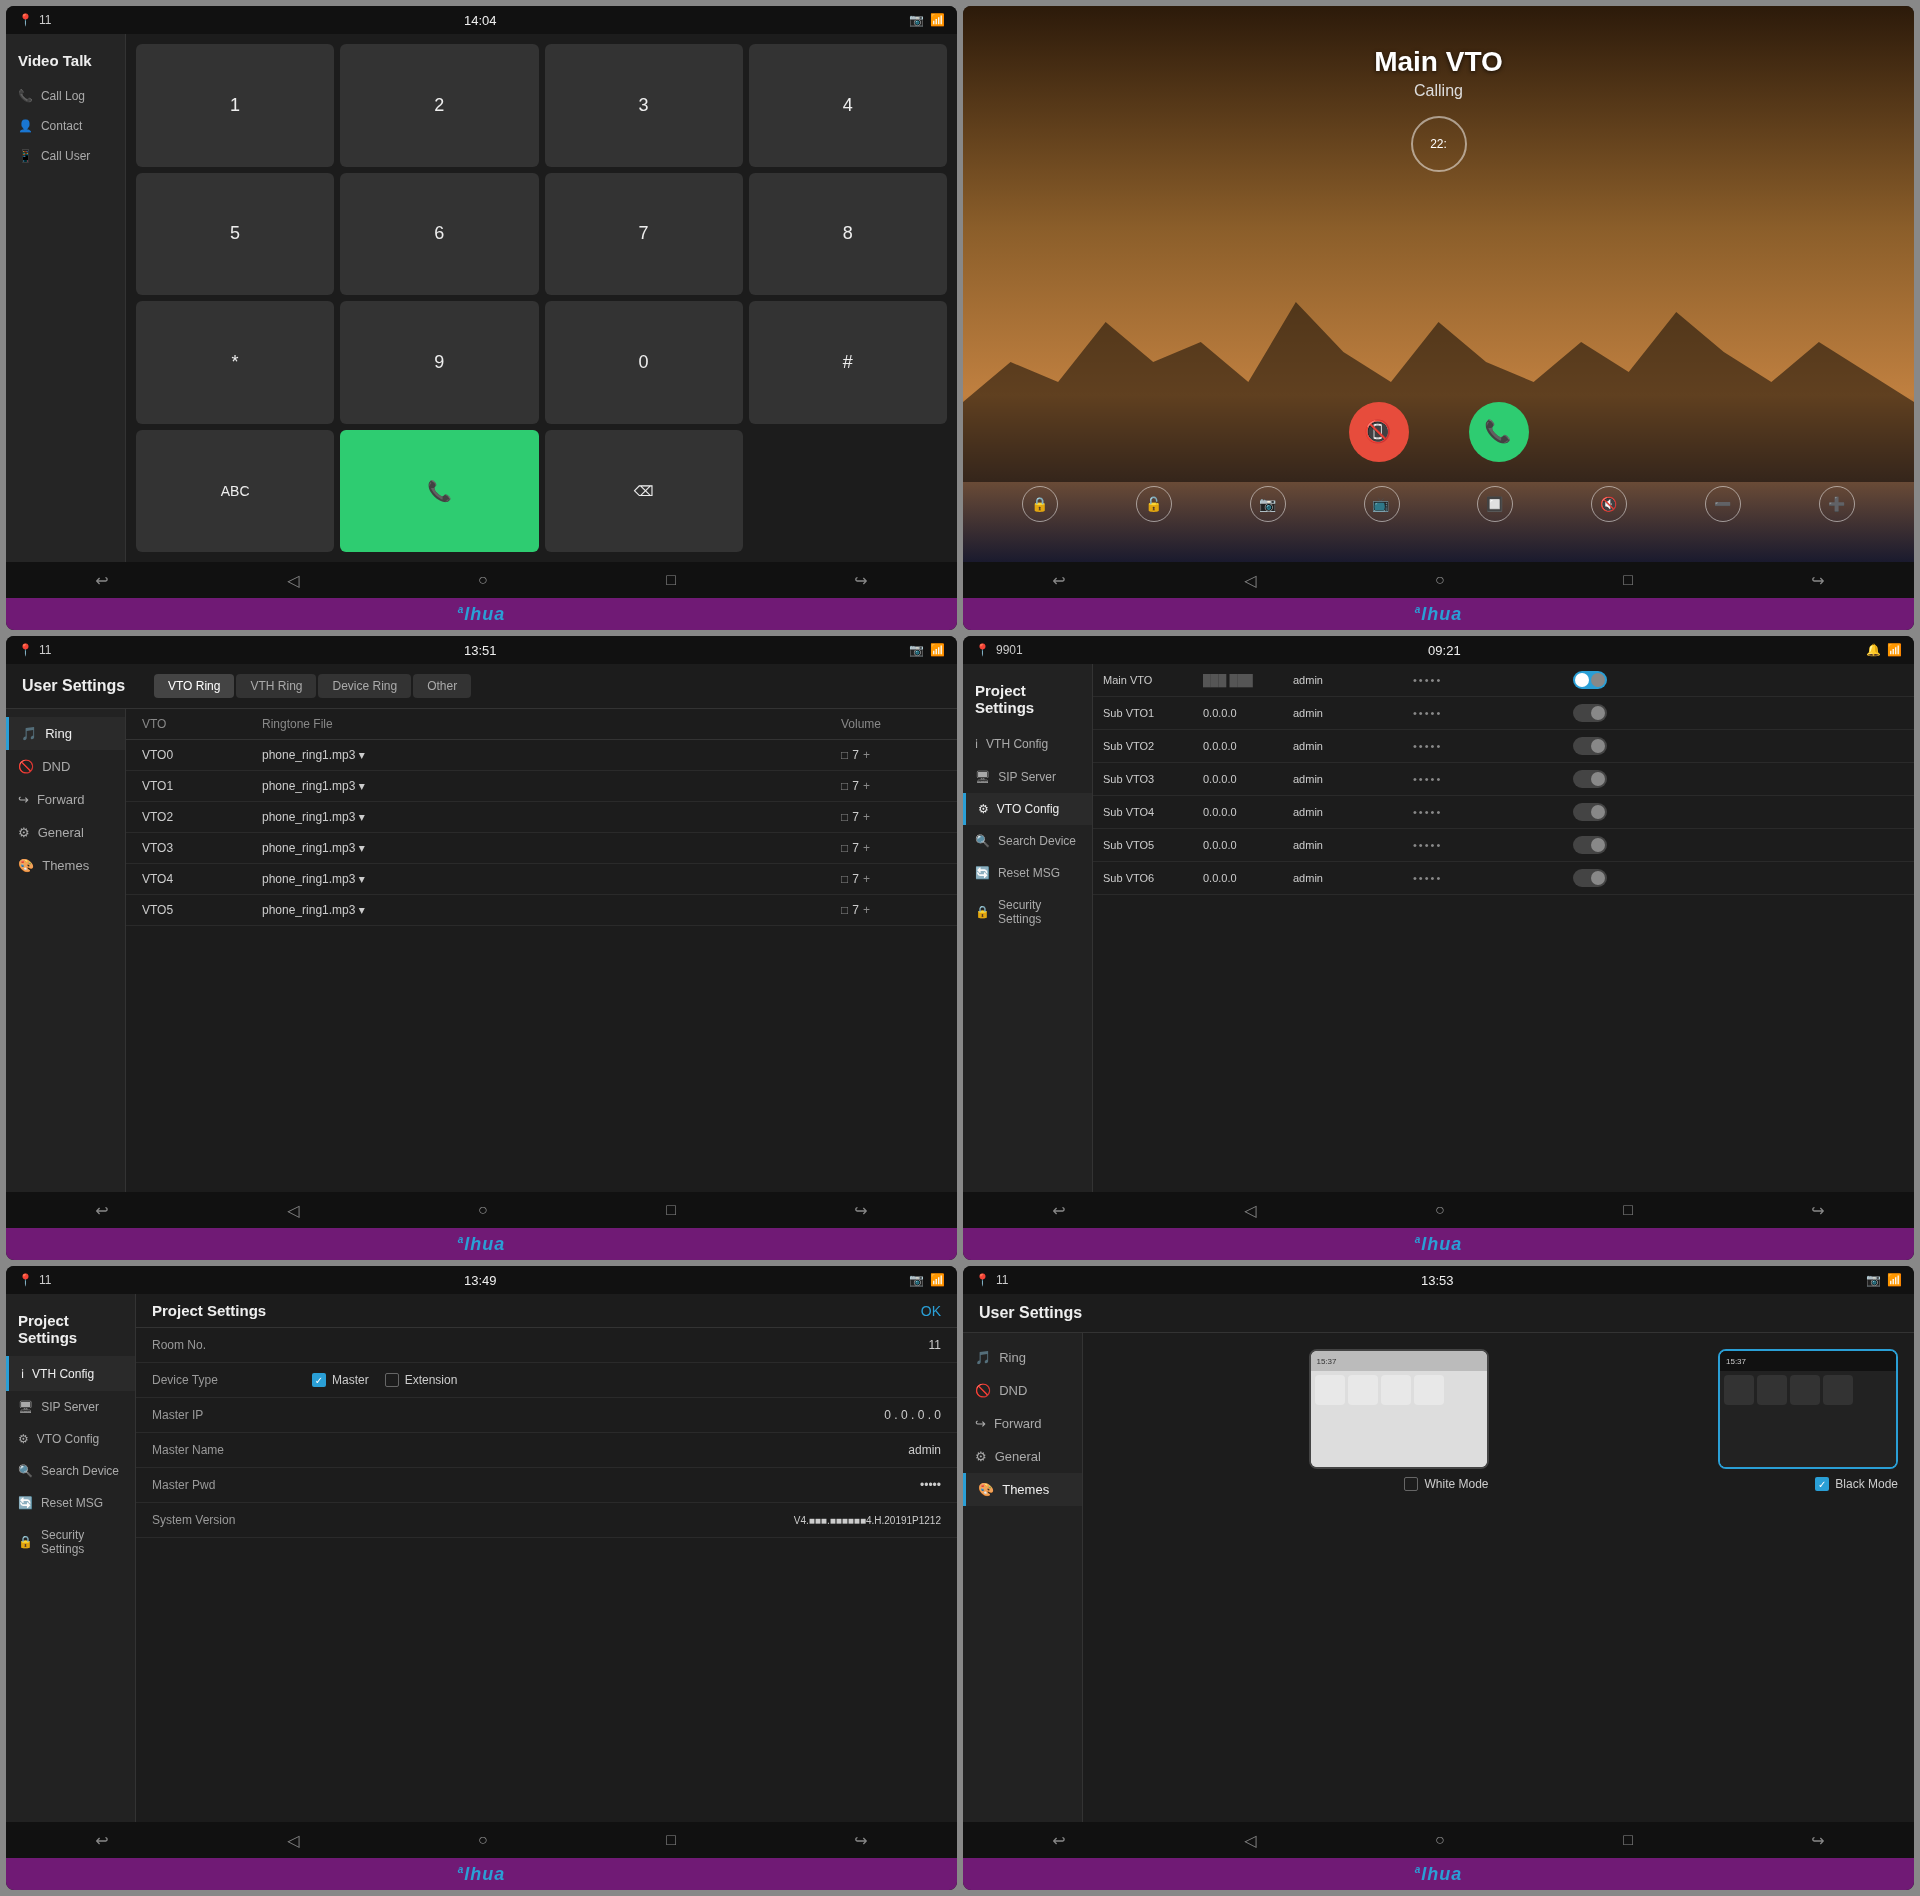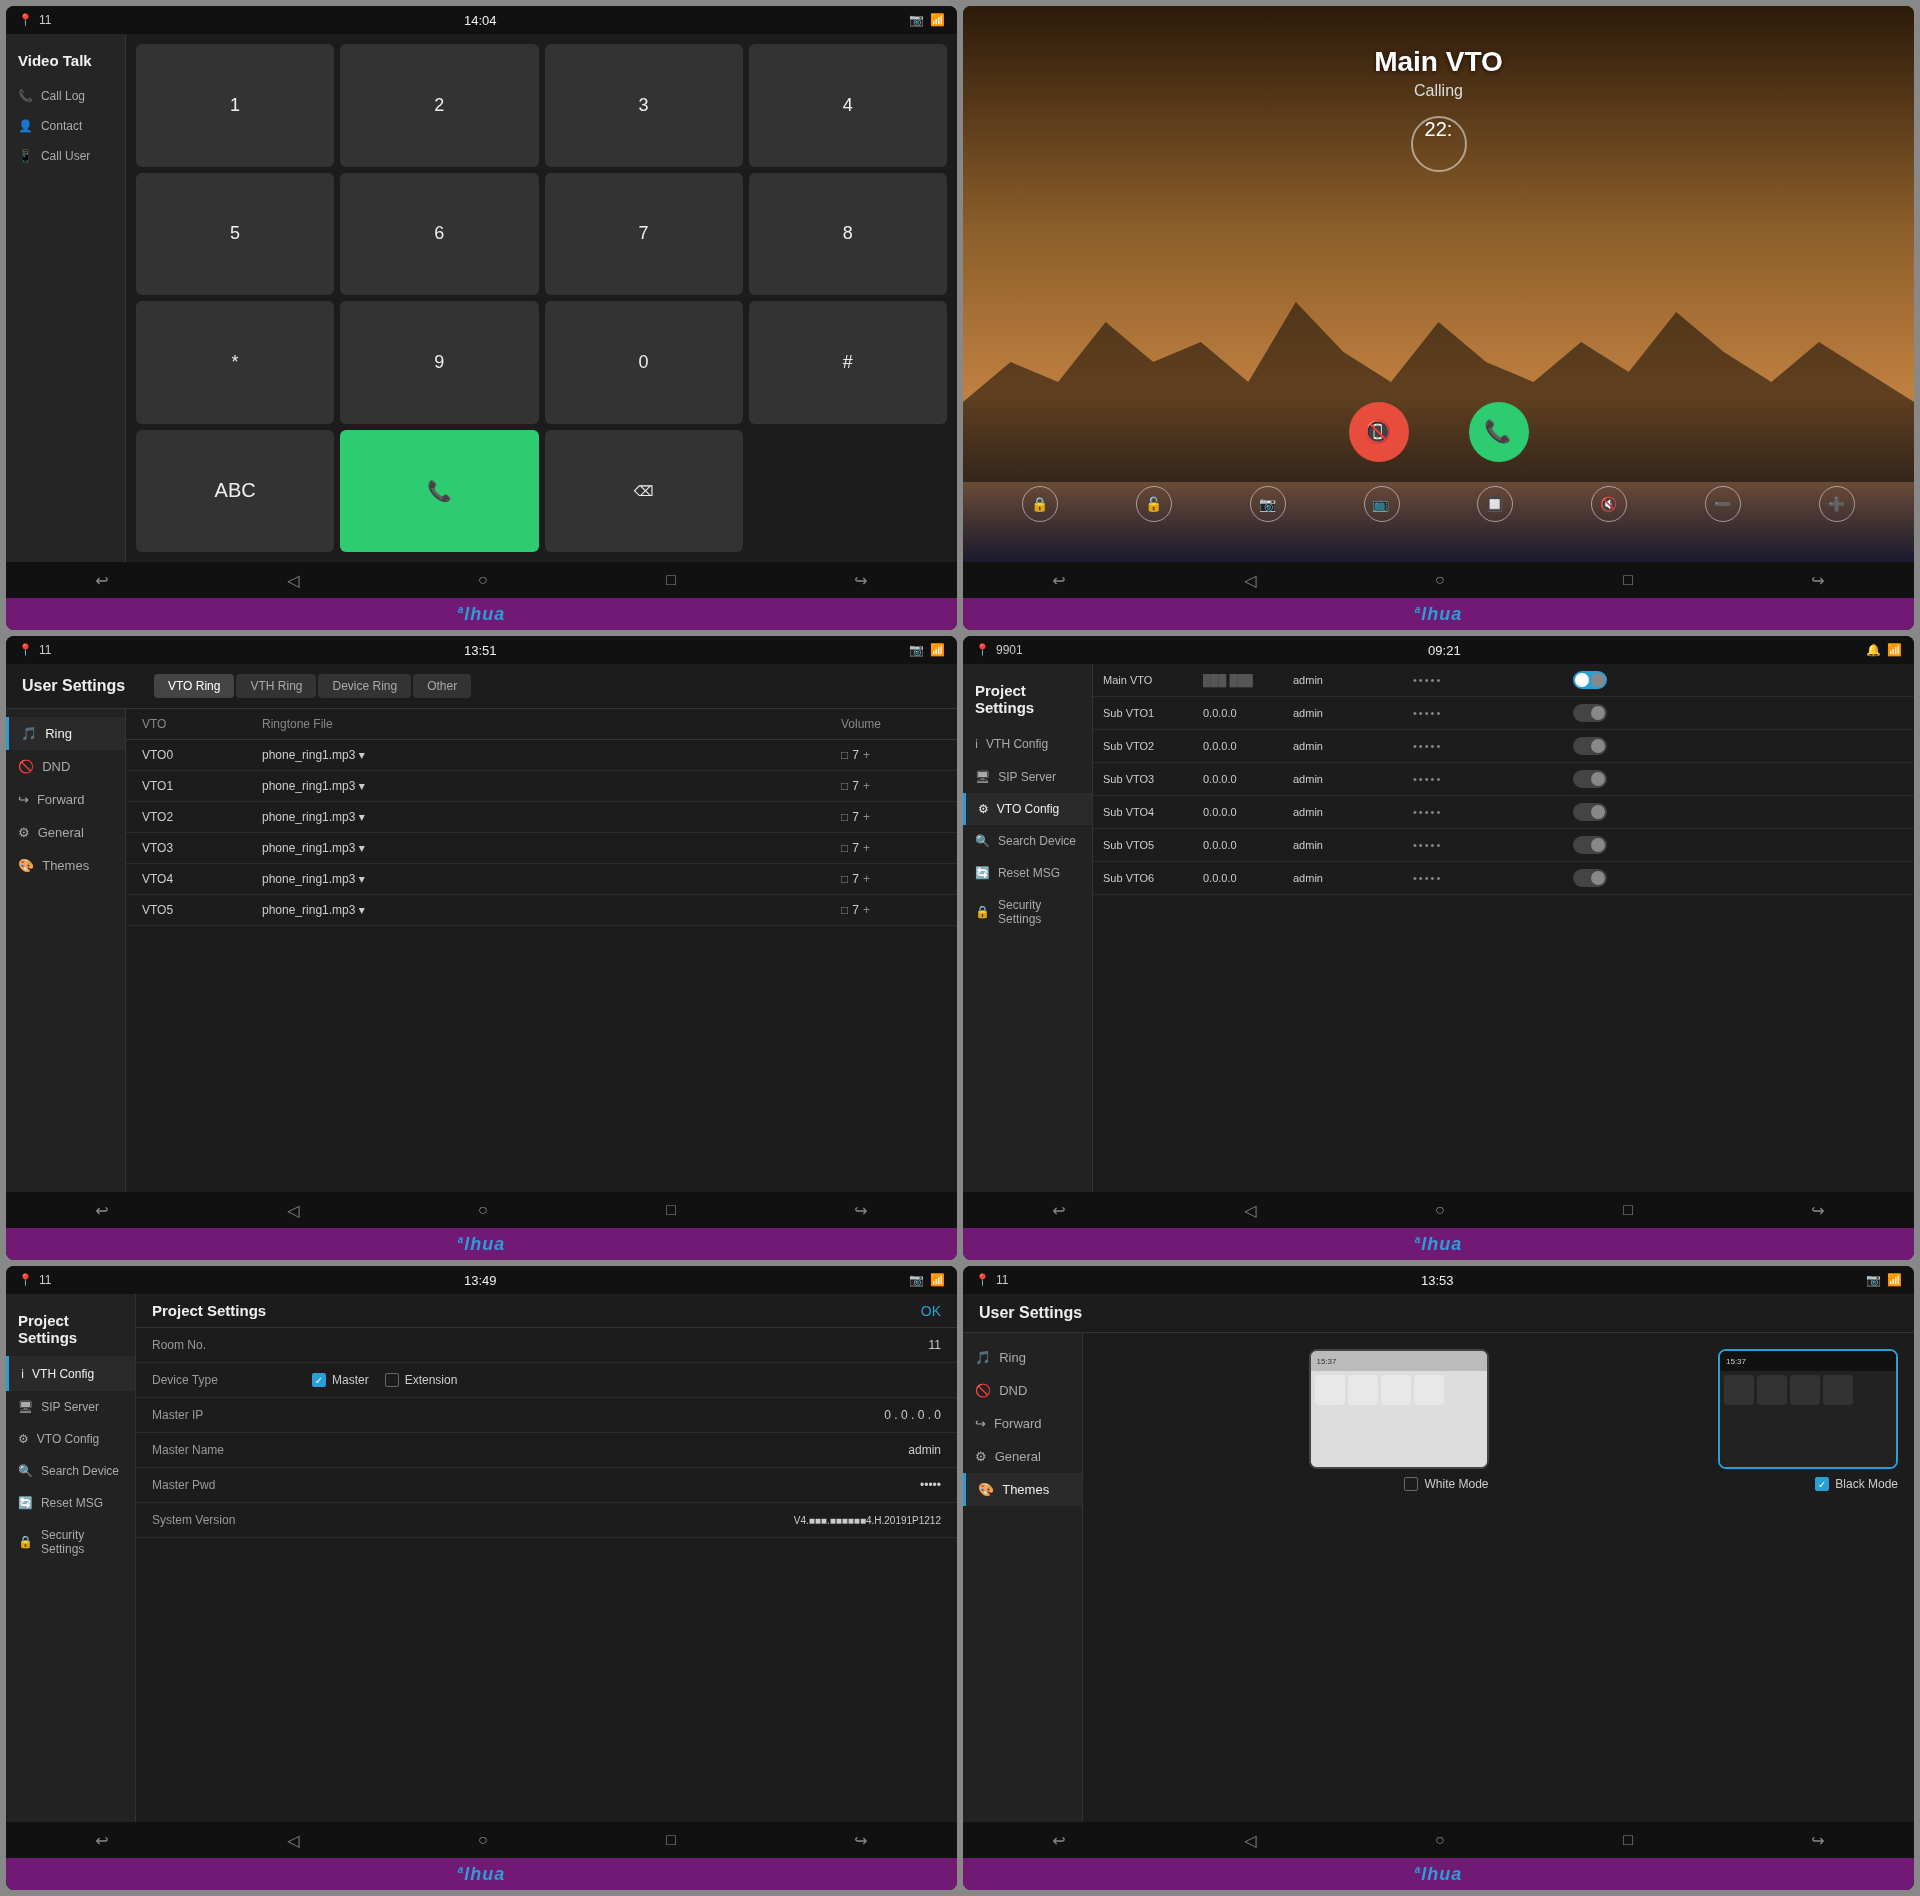--- a/index.html
+++ b/index.html
@@ -131,21 +131,21 @@
       display: flex;
       align-items: center;
       justify-content: center;
       min-height: 44px;
     }
     .key-btn.call {
       background: #2ecc71;
       color: #fff;
       font-size: 20px;
     }
-    .key-btn.abc { background: #333; font-size: 20px; }
+    .key-btn.abc { background: #333; font-size: 14px; }
     .key-btn.del { background: #333; font-size: 14px; }
 
     
     .panel2-content {
       flex: 1;
       position: relative;
       overflow: hidden;
     }
     .call-bg {
       position: absolute;
@@ -180,24 +180,24 @@
     .call-avatar-ring {
       position: absolute;
       top: 110px;
       left: 50%;
       transform: translateX(-50%);
       width: 56px;
       height: 56px;
       border-radius: 50%;
       border: 2px solid rgba(255,255,255,0.5);
       display: flex;
-      align-items: flex-start;
+      align-items: center;
       justify-content: center;
       color: #fff;
-      font-size: 20px;
+      font-size: 12px;
     }
     .call-buttons {
       position: absolute;
       bottom: 100px;
       left: 0; right: 0;
       display: flex;
       justify-content: center;
       gap: 60px;
     }
     .call-btn-reject {

